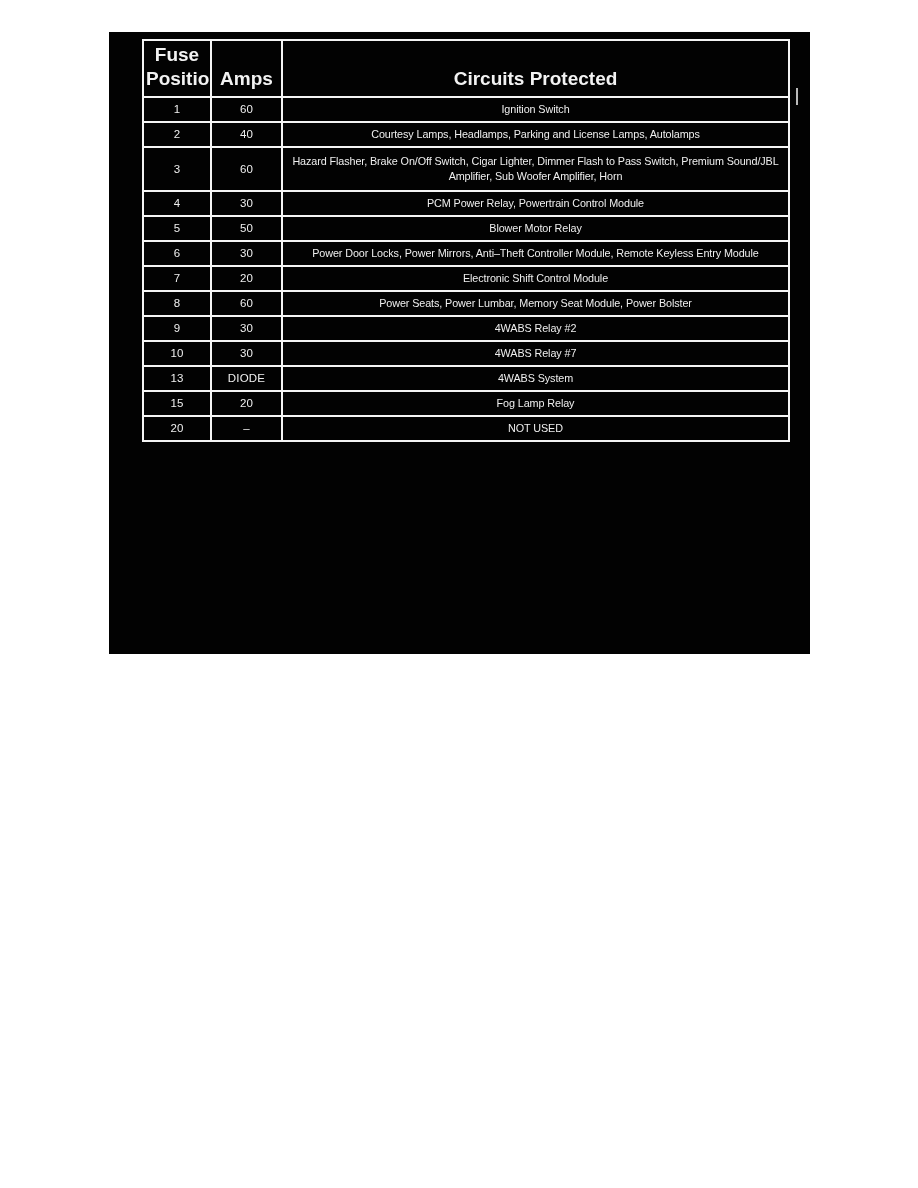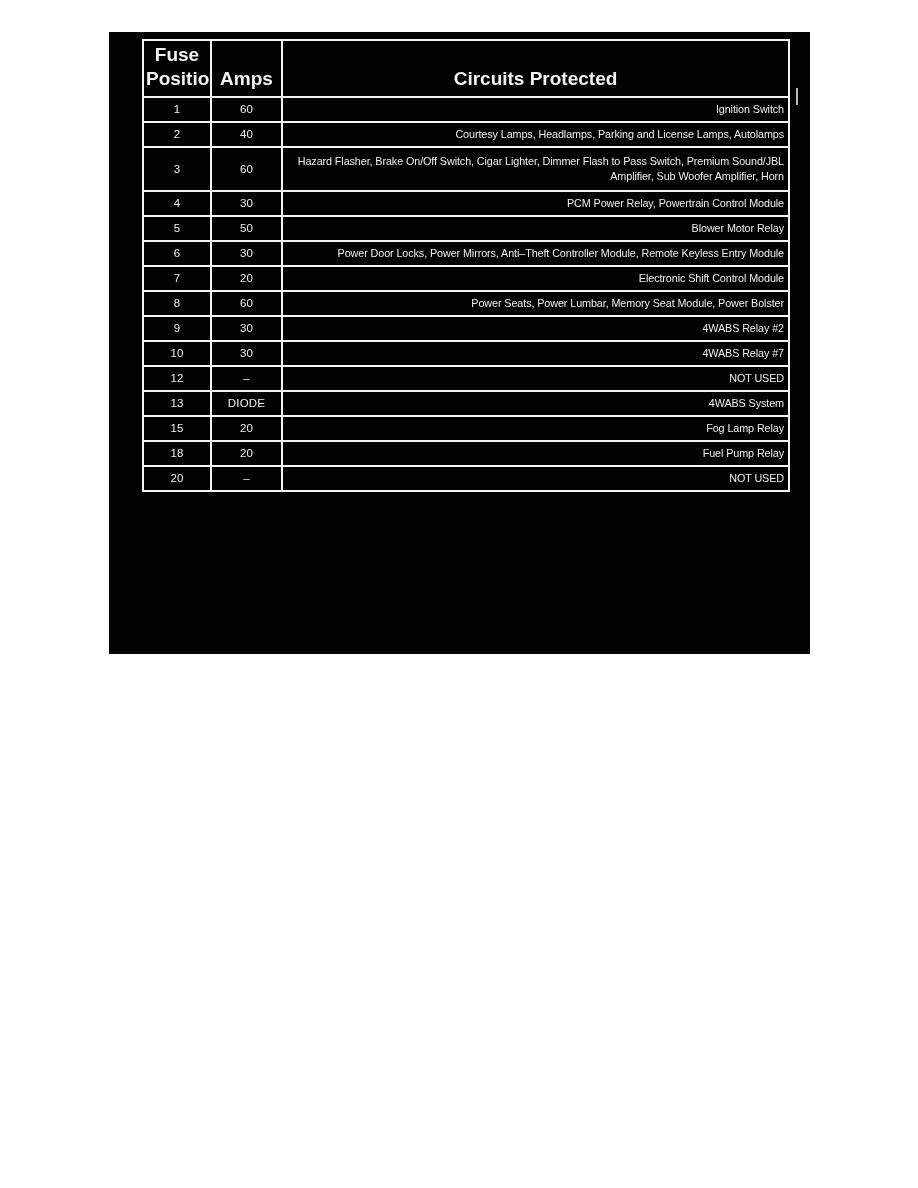--- a/index.html
+++ b/index.html
@@ -56,21 +56,21 @@
     padding: 2px 4px;
   }
   .col-pos  { width: 68px; }
   .col-amps { width: 71px; }
   .c-pos, .c-amps {
     text-align: center;
     font-size: 11.5px;
     letter-spacing: 0.2px;
   }
   .c-circ {
-    text-align: right;
+    text-align: center;
     font-size: 10.8px;
     letter-spacing: -0.1px;
     padding-left: 7px;
     padding-right: 2px;
     line-height: 1.35;
   }
   
   tbody tr:nth-child(3) td { height: 44px; }
   
   .scan-artifact {
@@ -145,38 +145,28 @@
           <td class="c-pos">9</td>
           <td class="c-amps">30</td>
           <td class="c-circ">4WABS Relay #2</td>
         </tr>
         <tr>
           <td class="c-pos">10</td>
           <td class="c-amps">30</td>
           <td class="c-circ">4WABS Relay #7</td>
         </tr>
         <tr>
-          <td class="c-pos">12</td>
-          <td class="c-amps">–</td>
-          <td class="c-circ">NOT USED</td>
-        </tr>
-        <tr>
           <td class="c-pos">13</td>
           <td class="c-amps">DIODE</td>
           <td class="c-circ">4WABS System</td>
         </tr>
         <tr>
           <td class="c-pos">15</td>
           <td class="c-amps">20</td>
           <td class="c-circ">Fog Lamp Relay</td>
-        </tr>
-        <tr>
-          <td class="c-pos">18</td>
-          <td class="c-amps">20</td>
-          <td class="c-circ">Fuel Pump Relay</td>
         </tr>
         <tr>
           <td class="c-pos">20</td>
           <td class="c-amps">–</td>
           <td class="c-circ">NOT USED</td>
         </tr>
       </tbody>
     </table>
   </div>
   <div class="scan-artifact"></div>

